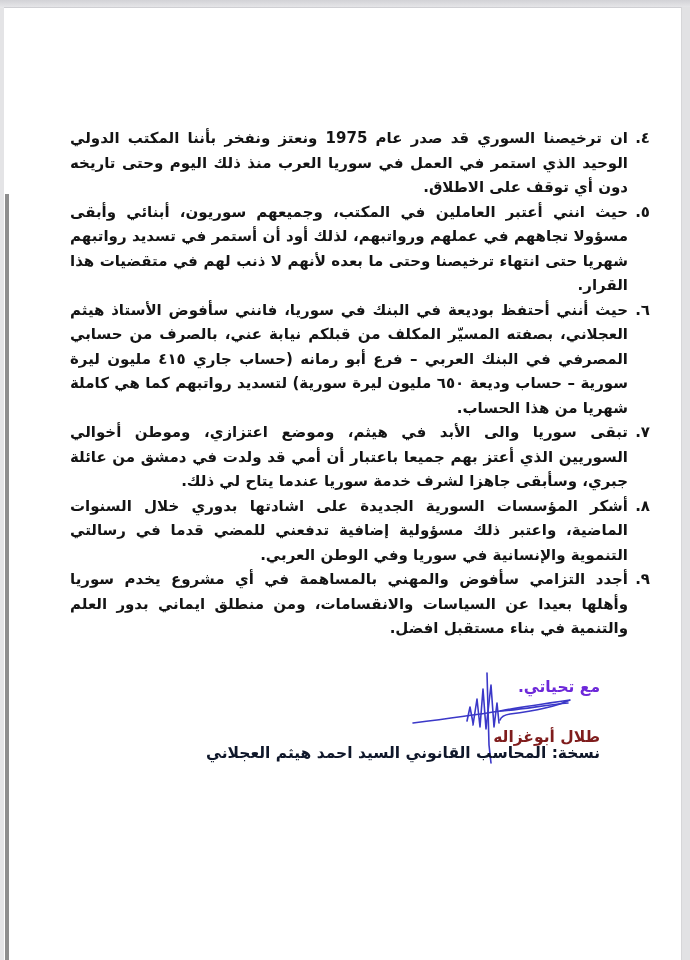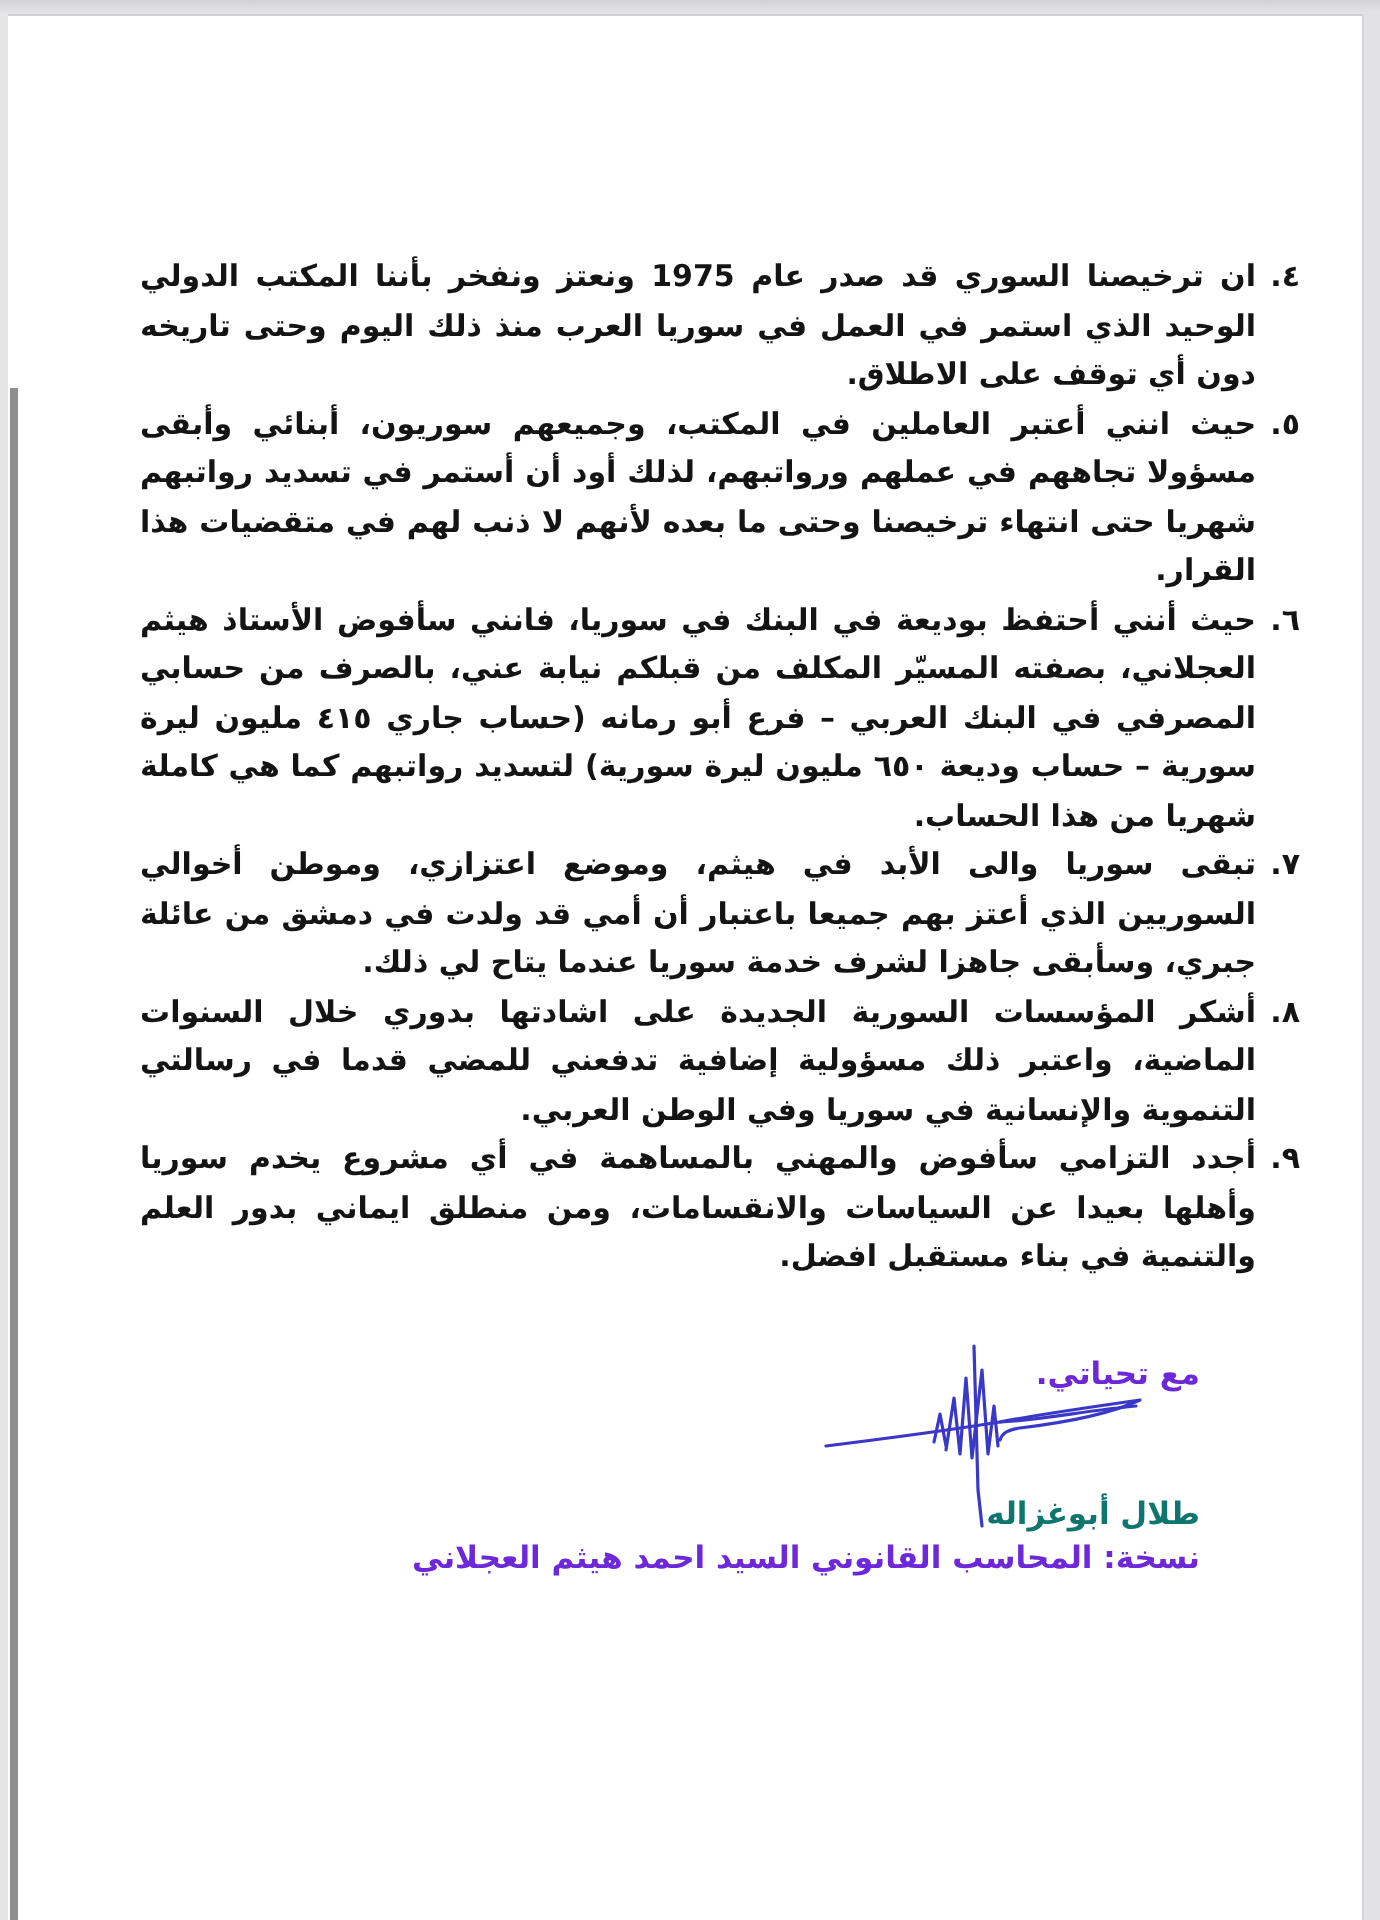--- a/index.html
+++ b/index.html
@@ -35,25 +35,25 @@
   }
   .item { display: flex; flex-direction: row; margin: 0; }
   .num { width: 22px; flex: 0 0 22px; text-align: right; }
   .txt { flex: 1 1 auto; text-align: justify; text-align-last: right; }
   .closing {
     position: absolute; right: 90px; top: 678px;
     direction: rtl; font-size: 15.5px; font-weight: bold; color: #6d28d9;
   }
   .signer {
     position: absolute; right: 90px; top: 728px;
-    direction: rtl; font-size: 15.5px; font-weight: bold; color: #0f766e; margin-top: 20px;
+    direction: rtl; font-size: 15.5px; font-weight: bold; color: #7f1d1d;
   }
   .cc {
-    position: absolute; right: 90px; top: 770px;
-    direction: rtl; font-size: 15.5px; font-weight: bold; color: #6d28d9;
+    position: absolute; right: 90px; top: 744px;
+    direction: rtl; font-size: 15.5px; font-weight: bold; color: #0f172a;
   }
   .signature {
     position: absolute; left: 405px; top: 665px; width: 170px; height: 100px;
   }
 </style>
 </head>
 <body>
 
 <div class="top-shadow"></div>
 <div class="page"></div>

